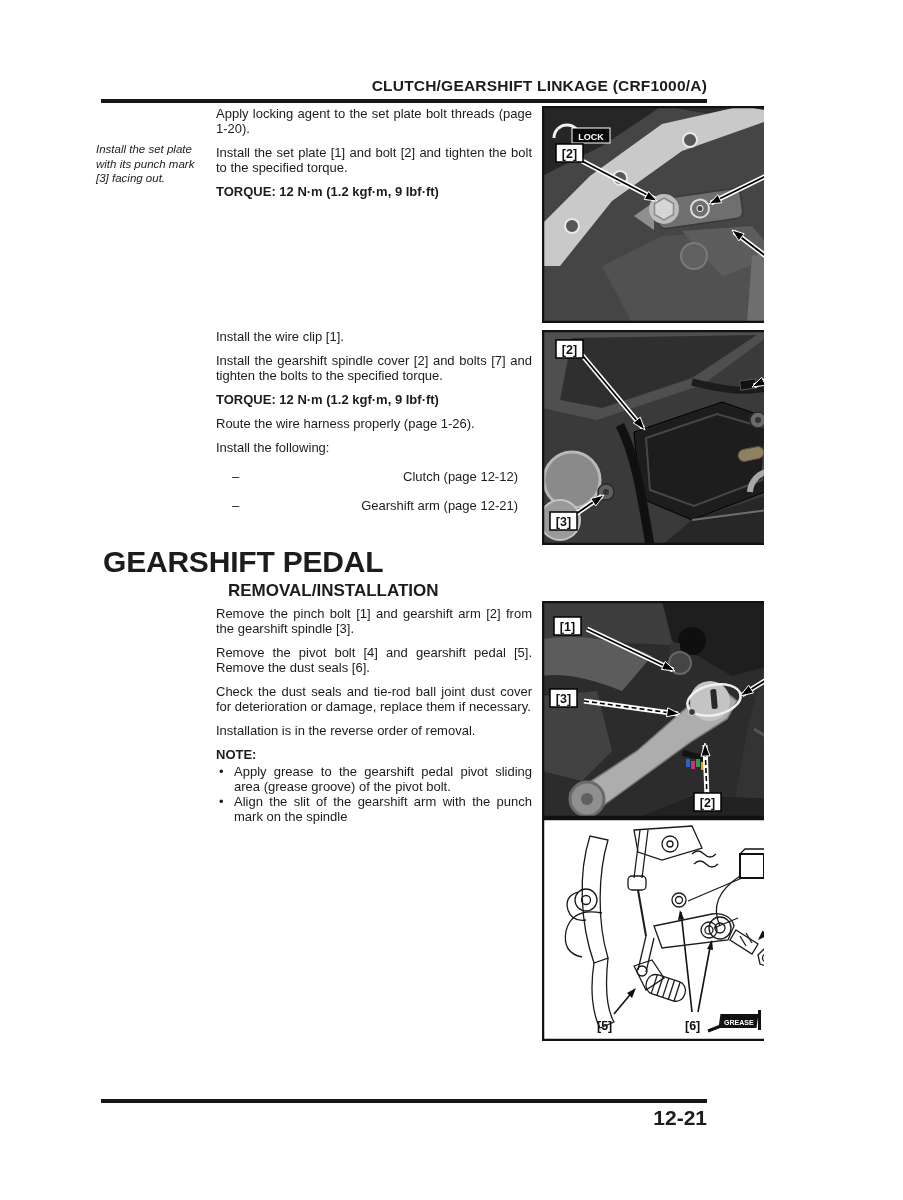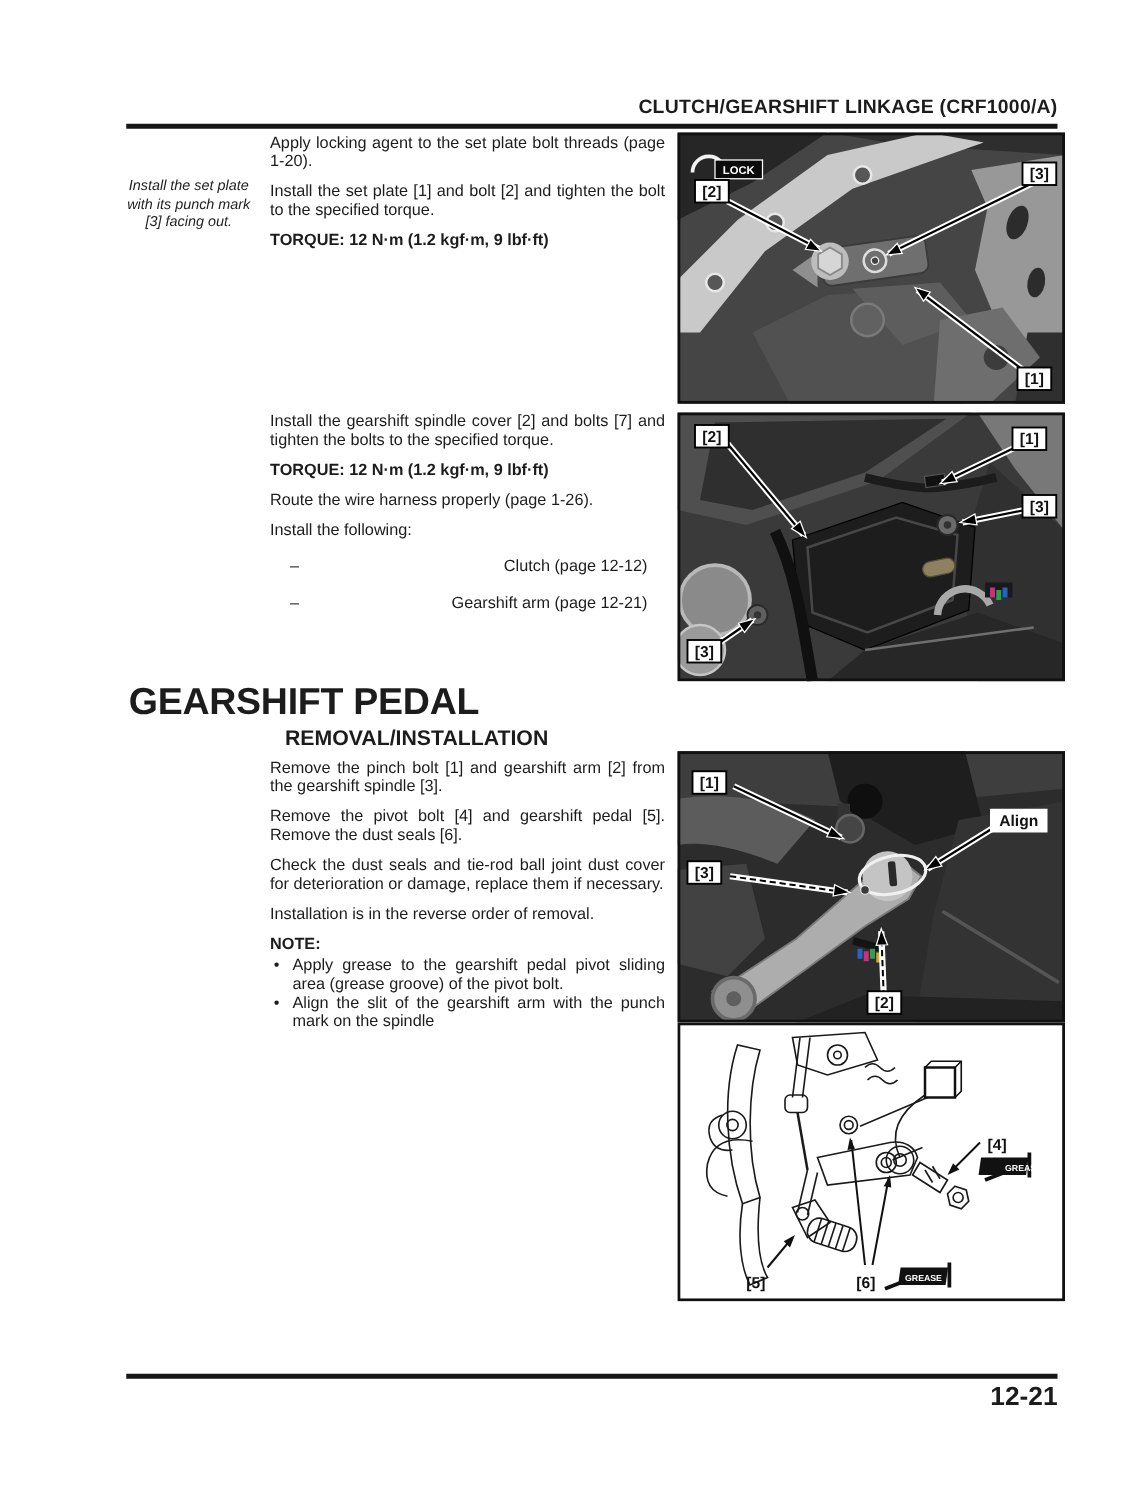--- a/index.html
+++ b/index.html
@@ -1,26 +1,26 @@
 <!DOCTYPE html>
 <html><head>
 <meta charset="utf-8">
 <style>
   html,body { margin:0; padding:0; background:#fff; }
   .page {
-    position:relative; width:903px; height:1200px; background:#ffffff;
+    position:relative; width:764px; height:1200px; background:#ffffff;
     font-family:"Liberation Sans", sans-serif; color:#1c1c1c; overflow:hidden;
   }
   .hdr-title { position:absolute; top:77px; right:57px; font-size:15.5px; font-weight:bold; letter-spacing:.2px; white-space:nowrap; }
   .hdr-rule  { position:absolute; left:101px; right:57px; top:99px; height:4px; background:#161616; }
   .ftr-rule  { position:absolute; left:101px; right:57px; top:1099px; height:4px; background:#161616; }
   .page-num  { position:absolute; top:1106px; right:57px; font-size:21px; font-weight:bold; }
 
   .margin-note { position:absolute; left:96px; top:142px; width:110px; font-size:11.5px;
-                 font-style:italic; text-align:center; line-height:1.28; color:#222; }
+                 font-style:italic; text-align:left; line-height:1.28; color:#222; }
 
   .col { position:absolute; left:216px; width:316px; font-size:13px; line-height:15px; text-align:justify; }
   .col p { margin:0 0 9px 0; }
   .torque { font-weight:bold; }
   #blockA { top:106px; }
   #blockB { top:329px; }
   #blockC { top:606px; }
 
   .sec-head { position:absolute; left:103px; top:545px; font-size:30px; font-weight:bold; letter-spacing:-.2px; }
   .sub-head { position:absolute; left:228px; top:581px; font-size:17px; font-weight:bold; }
@@ -48,20 +48,21 @@
 
   <div class="margin-note">Install the set plate with its punch mark [3] facing out.</div>
 
   <div class="col" id="blockA">
     <p>Apply locking agent to the set plate bolt threads (page 1-20).</p>
     <p>Install the set plate [1] and bolt [2] and tighten the bolt to the specified torque.</p>
     <p class="torque">TORQUE: 12 N·m (1.2 kgf·m, 9 lbf·ft)</p>
   </div>
 
   <div class="col" id="blockB">
+    <p>Install the wire clip [1].</p>
     <p>Install the gearshift spindle cover [2] and bolts [7] and tighten the bolts to the specified torque.</p>
     <p class="torque">TORQUE: 12 N·m (1.2 kgf·m, 9 lbf·ft)</p>
     <p>Route the wire harness properly (page 1-26).</p>
     <p style="margin-bottom:1px">Install the following:</p>
     <ul class="dash-list">
       <li>Clutch (page 12-12)</li>
       <li>Gearshift arm (page 12-21)</li>
     </ul>
   </div>
 

